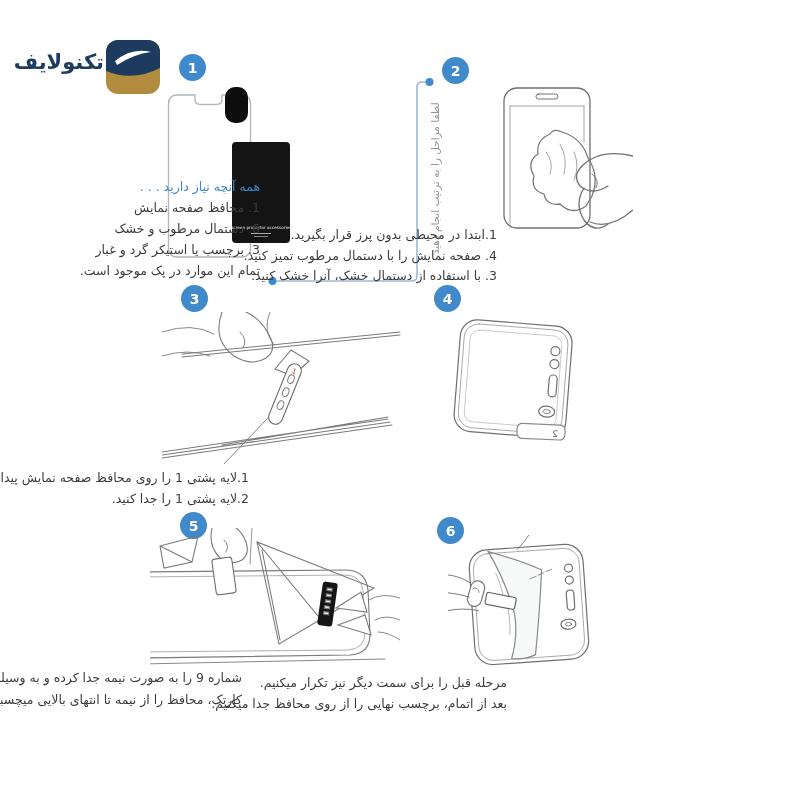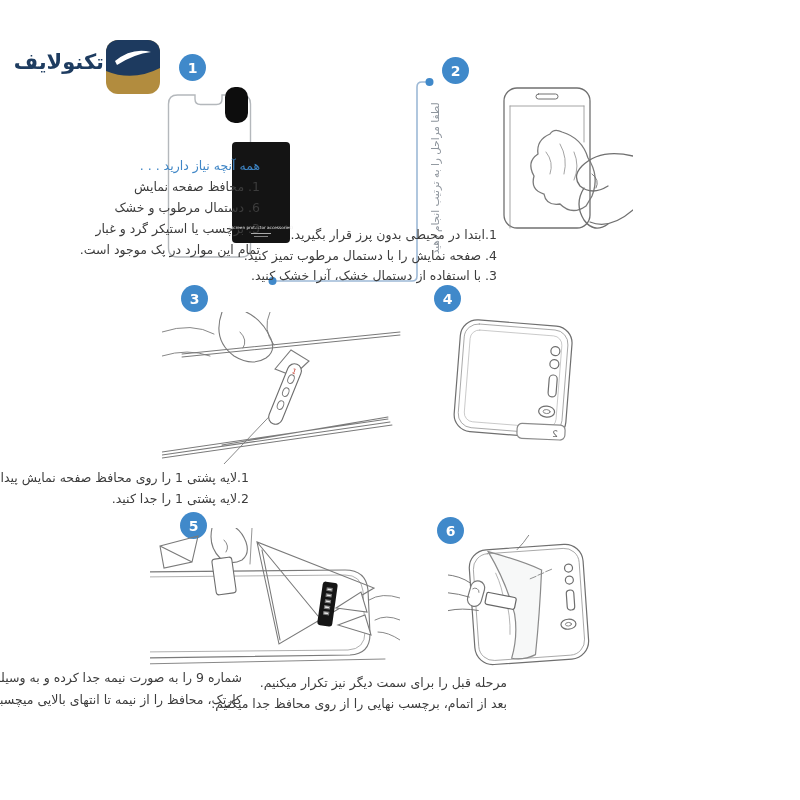--- a/index.html
+++ b/index.html
@@ -172,21 +172,21 @@
       <path d="M86 0 Q80 8 73 14" stroke-width="0.8"></path>
       <g>
         <rect x="22" y="42" width="14" height="26" rx="7" transform="rotate(20 29 55)" fill="#ffffff" stroke="#777"></rect>
         <rect x="38" y="58" width="30" height="12" rx="2" transform="rotate(15 53 64)" fill="#ffffff" stroke="#666"></rect>
         <path d="M0 34 Q14 36 24 44 M0 52 Q12 54 22 58 M0 70 Q14 68 30 72" stroke-width="0.9"></path>
         <path d="M26 50 a4 4 0 0 1 6 4" stroke-width="0.8"></path>
       </g>
     </g>
   </svg>
 
-  <div class="txt lh21" style="top:155px;right:392px">
+  <div class="txt lh21" style="top:176px;right:392px">
     <div class="heading">همه آنچه نیاز دارید . . .</div>
     <div>1. محافظ صفحه نمایش</div>
     <div>6. دستمال مرطوب و خشک</div>
     <div>3. برچسب یا استیکر گرد و غبار</div>
     <div>تمام این موارد در پک موجود است.</div>
   </div>
 
   <div class="txt lh20" style="top:225px;right:155px">
     <div>1.ابتدا در محیطی بدون پرز قرار بگیرید.</div>
     <div>4. صفحه نمایش را با دستمال مرطوب تمیز کنید.</div>

